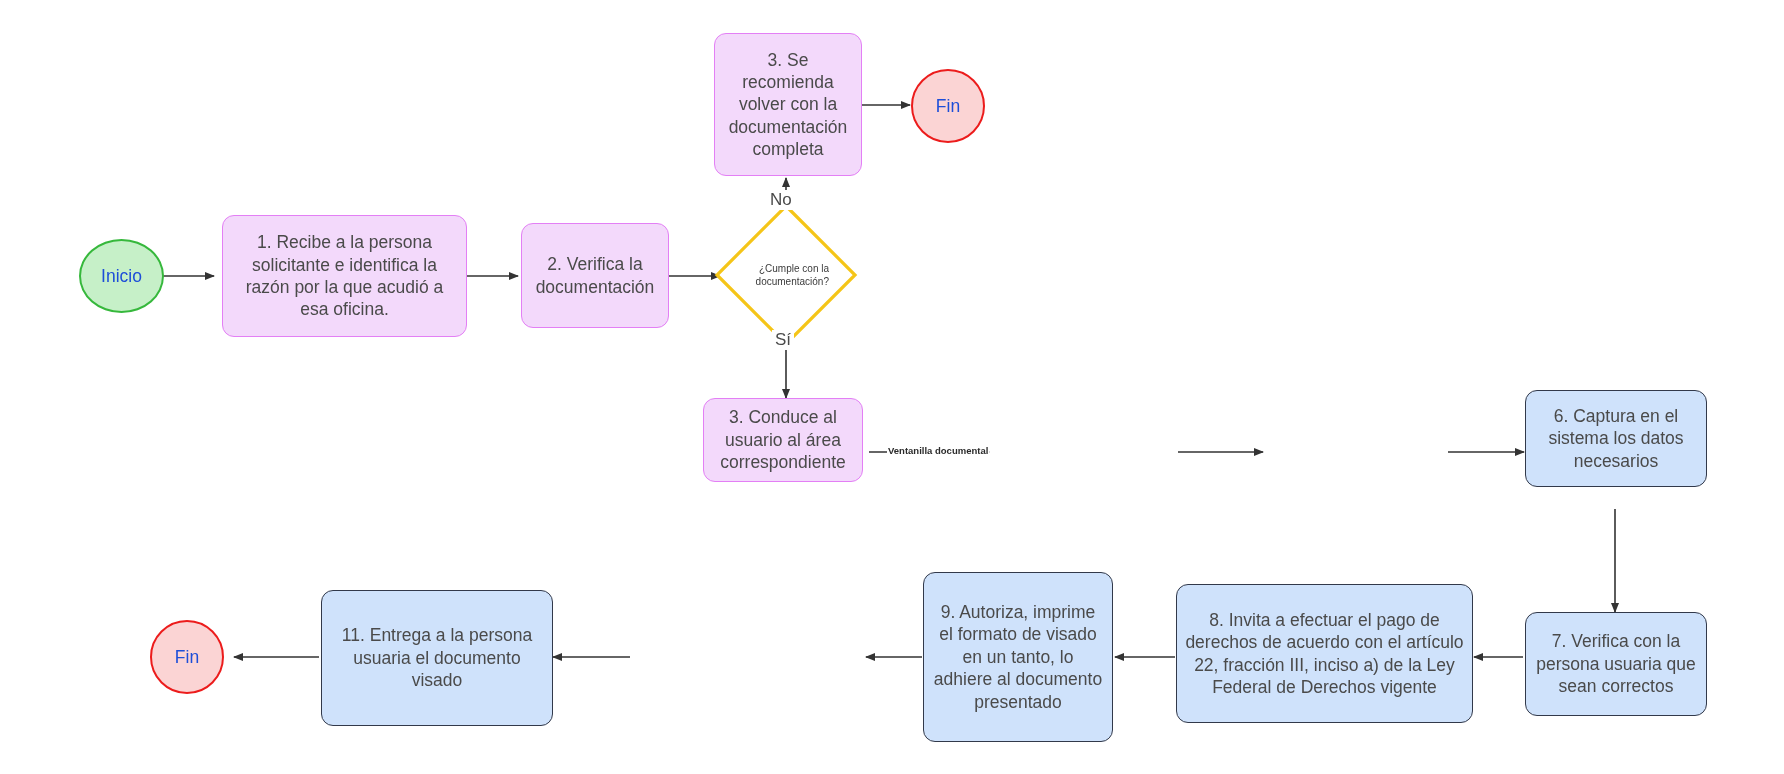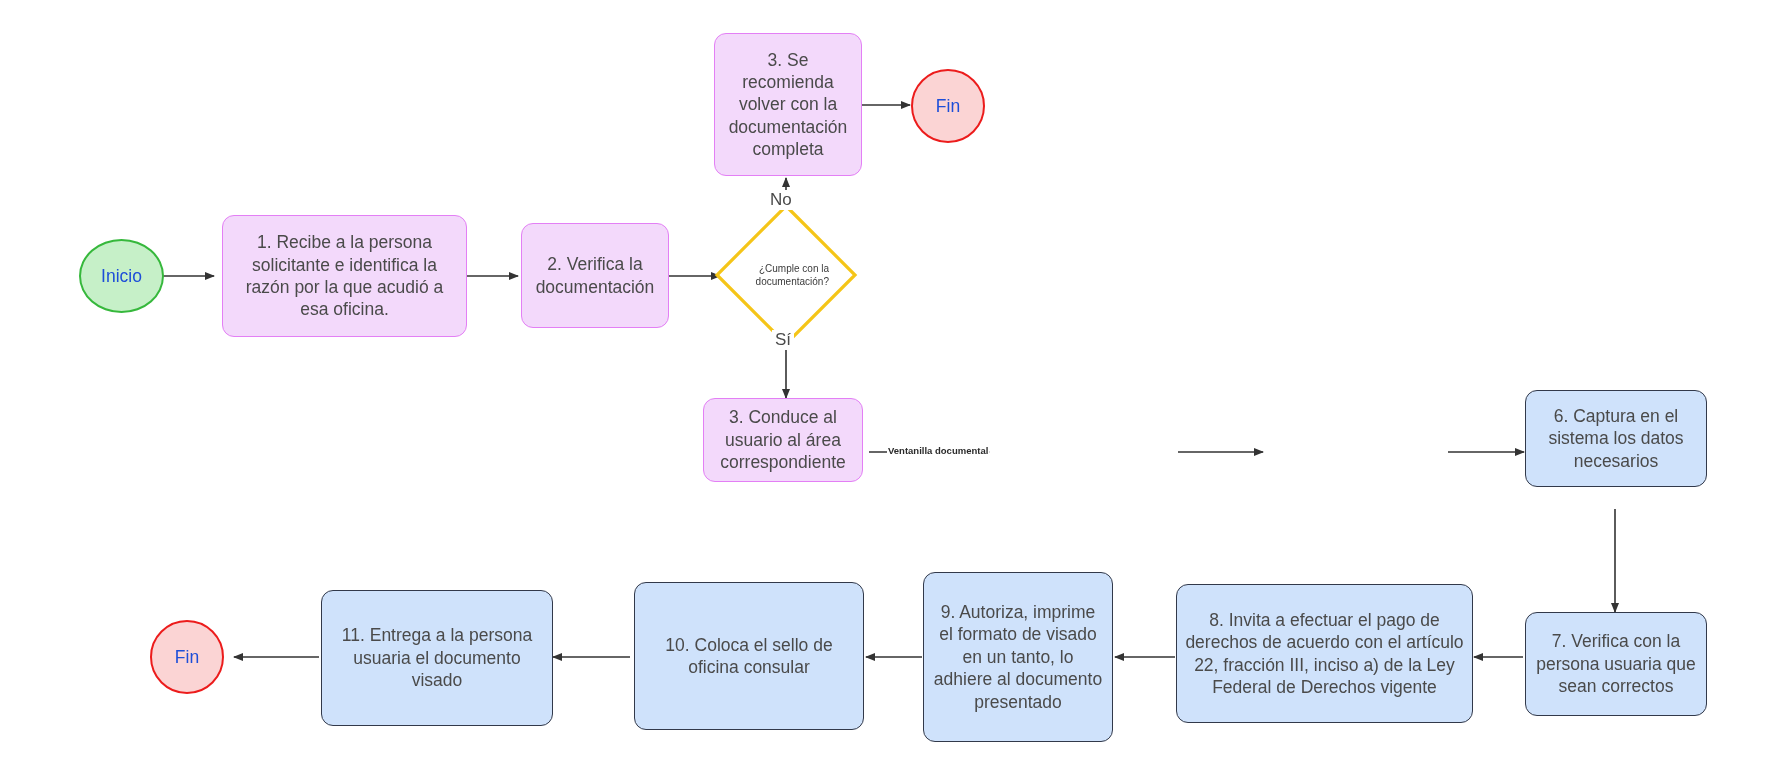--- a/index.html
+++ b/index.html
@@ -181,19 +181,18 @@
 
 
   <div class="node node-process blue" style="left:1525px; top:390px; width:182px; height:97px;">6. Captura en el sistema los datos necesarios</div>
 
   <div class="node node-process blue" style="left:1525px; top:612px; width:182px; height:104px;">7. Verifica con la persona usuaria que sean correctos</div>
 
   <div class="node node-process blue" style="left:1176px; top:578px; width:297px; height:139px;margin-top:6px;">8. Invita a efectuar el pago de derechos de acuerdo con el artículo 22, fracción III, inciso a) de la Ley Federal de Derechos vigente</div>
 
   <div class="node node-process blue" style="left:923px; top:572px; width:190px; height:170px;">9. Autoriza, imprime el formato de visado en un tanto, lo adhiere al documento presentado</div>
 
-  <div class="node node-process blue" style="left:634px; top:582px; width:230px; height:148px;">10. Coloca el sello de oficina consular</div>
 
   <div class="node node-process blue" style="left:321px; top:590px; width:232px; height:136px;">11. Entrega a la persona usuaria el documento visado</div>
 
   <div class="node node-terminal red" style="left:150px; top:620px; width:74px; height:74px;">Fin</div>
 
 </div>
 
 </body></html>

